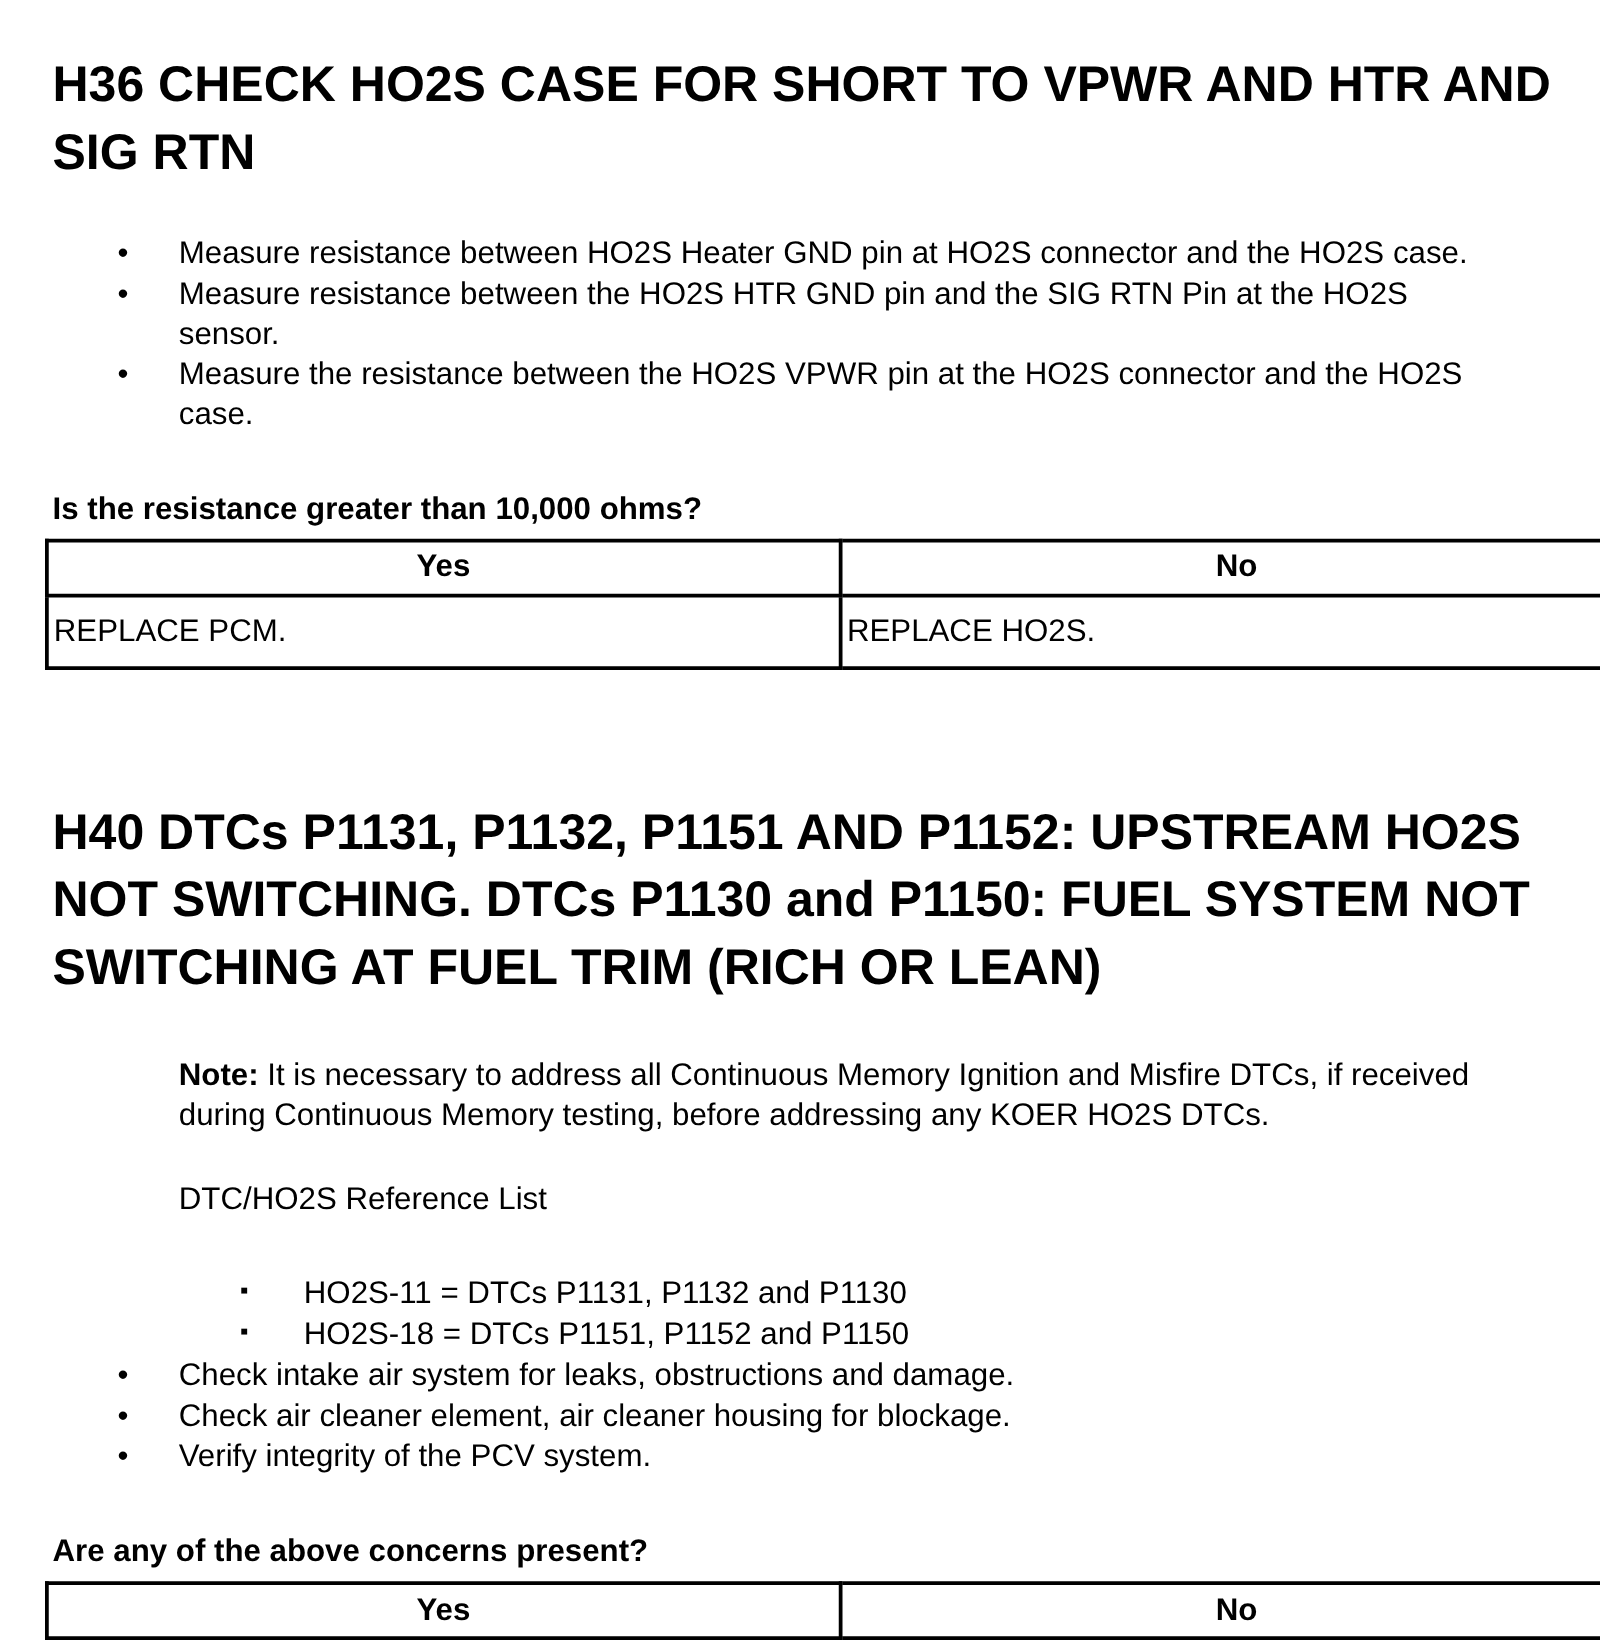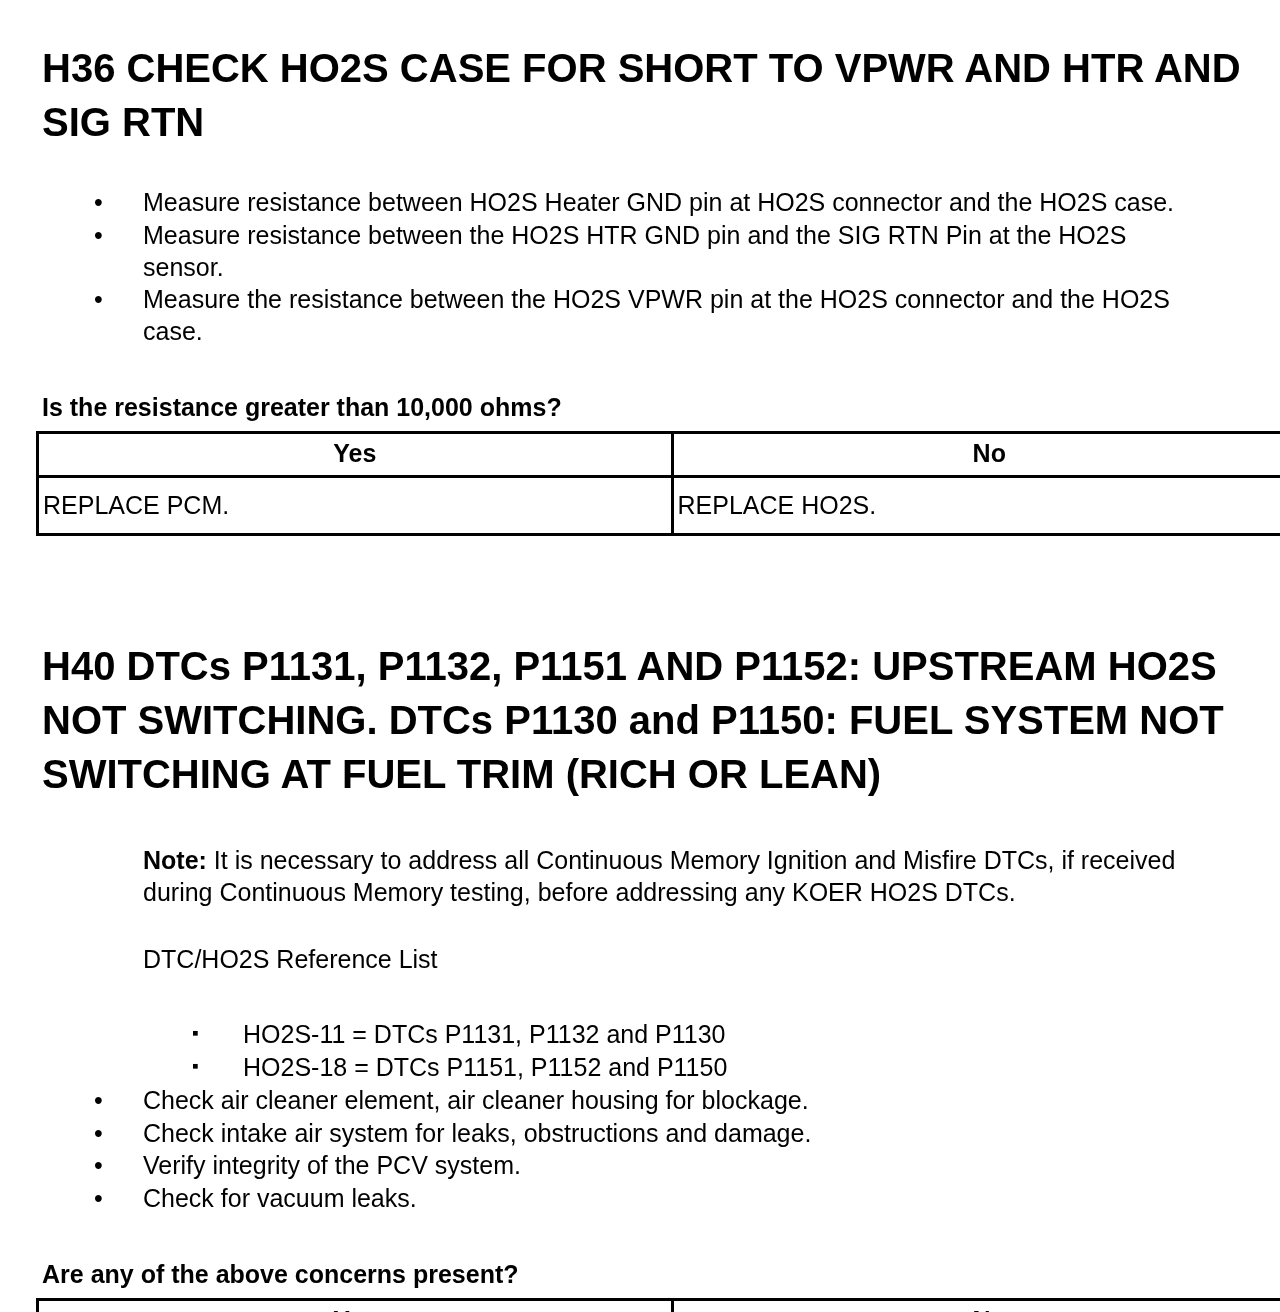--- a/index.html
+++ b/index.html
@@ -127,24 +127,23 @@
   <p class="note"><span class="note-label">Note:</span> <span>It is necessary to address all Continuous Memory Ignition and Misfire DTCs, if received during Continuous Memory testing, before addressing any KOER HO2S DTCs.</span></p>
 
   <p class="ref-title">DTC/HO2S Reference List</p>
 
   <ul class="sub-bullets">
     <li>HO2S-11 = DTCs P1131, P1132 and P1130</li>
     <li>HO2S-18 = DTCs P1151, P1152 and P1150</li>
   </ul>
 
   <ul class="bullets">
+    <li>Check intake air system for leaks, obstructions and damage.</li>
     <li>Check air cleaner element, air cleaner housing for blockage.</li>
-    <li>Check intake air system for leaks, obstructions and damage.</li>
     <li>Verify integrity of the PCV system.</li>
-    <li>Check for vacuum leaks.</li>
   </ul>
 
   <p class="question">Are any of the above concerns present?</p>
 
   <table class="decision-table">
     <tbody>
         <tr>
       <th>Yes</th>
       <th>No</th>
     </tr>

